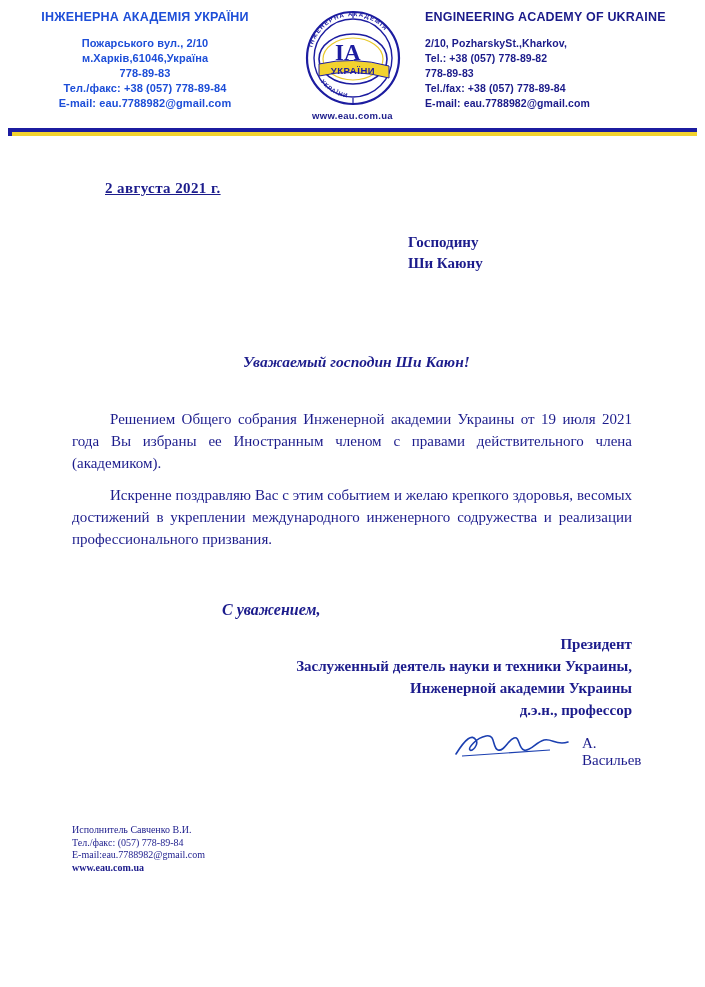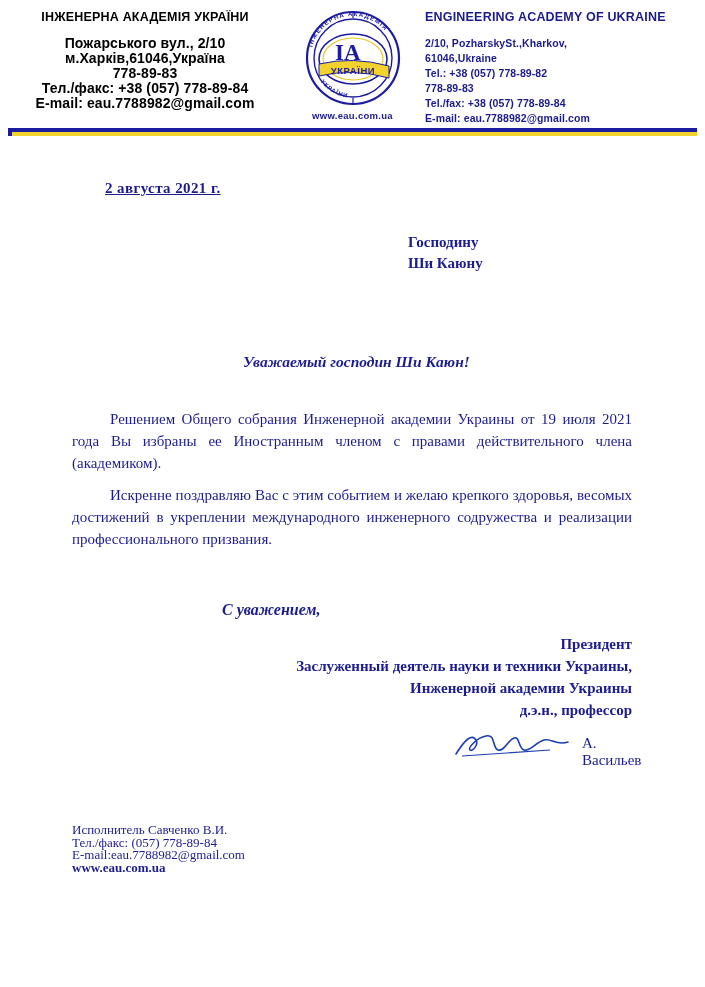--- a/index.html
+++ b/index.html
@@ -21,41 +21,41 @@
     position: relative;
     width: 705px;
     height: 136px;
   }
   .lh-left {
     position: absolute;
     left: 10px;
     top: 10px;
     width: 270px;
     text-align: center;
-    color: #000000;
+    color: #1d4ed8;
     font-family: "Liberation Sans", sans-serif;
   }
   .lh-right {
     position: absolute;
     right: 10px;
     top: 10px;
     width: 270px;
     text-align: left;
     color: #1b1b8a;
     font-family: "Liberation Sans", sans-serif;
   }
   .lh-title {
     font-size: 12.5px;
     font-weight: bold;
     letter-spacing: 0.2px;
     margin-bottom: 12px;
     white-space: nowrap;
   }
   .lh-line {
-    font-size: 14px;
+    font-size: 11px;
     font-weight: bold;
     line-height: 15px;
     letter-spacing: 0.1px;
   }
   .lh-line.sm {
     font-size: 10.5px;
   }
 
   
   .emblem-wrap {
@@ -203,21 +203,21 @@
     font-size: 15px;
     font-weight: normal;
     font-family: "Liberation Serif", serif;
   }
 
   
   .footer {
     position: absolute;
     left: 72px;
     top: 688px;
-    font-size: 13px;
+    font-size: 10px;
     line-height: 12.5px;
     color: #1c1c8c;
     font-family: "Liberation Serif", serif;
   }
   .footer .bold {
     font-weight: bold;
   }
 
   
   .scan-artifact {
@@ -276,21 +276,20 @@
         <line x1="60" y1="8" x2="60" y2="14" stroke="#1c1ca0" stroke-width="1.2"></line>
         <line x1="60" y1="94" x2="60" y2="100" stroke="#1c1ca0" stroke-width="1.2"></line>
       </svg>
     </div>
     <div class="emblem-url">www.eau.com.ua</div>
   </div>
 
   <div class="lh-right">
     <div class="lh-title">ENGINEERING ACADEMY OF UKRAINE</div>
     <div class="lh-line sm">2/10, PozharskySt.,Kharkov,</div>
-    <div class="lh-line sm">61046,Ukraine</div>
     <div class="lh-line sm">Tel.: +38 (057) 778-89-82</div>
     <div class="lh-line sm">778-89-83</div>
     <div class="lh-line sm">Tel./fax: +38 (057) 778-89-84</div>
     <div class="lh-line sm">E-mail: eau.7788982@gmail.com</div>
   </div>
 
   <div class="rule-wrap">
     <div class="rule-blue"></div>
     <div class="rule-yellow"></div>
     <div class="rule-cap"></div>

